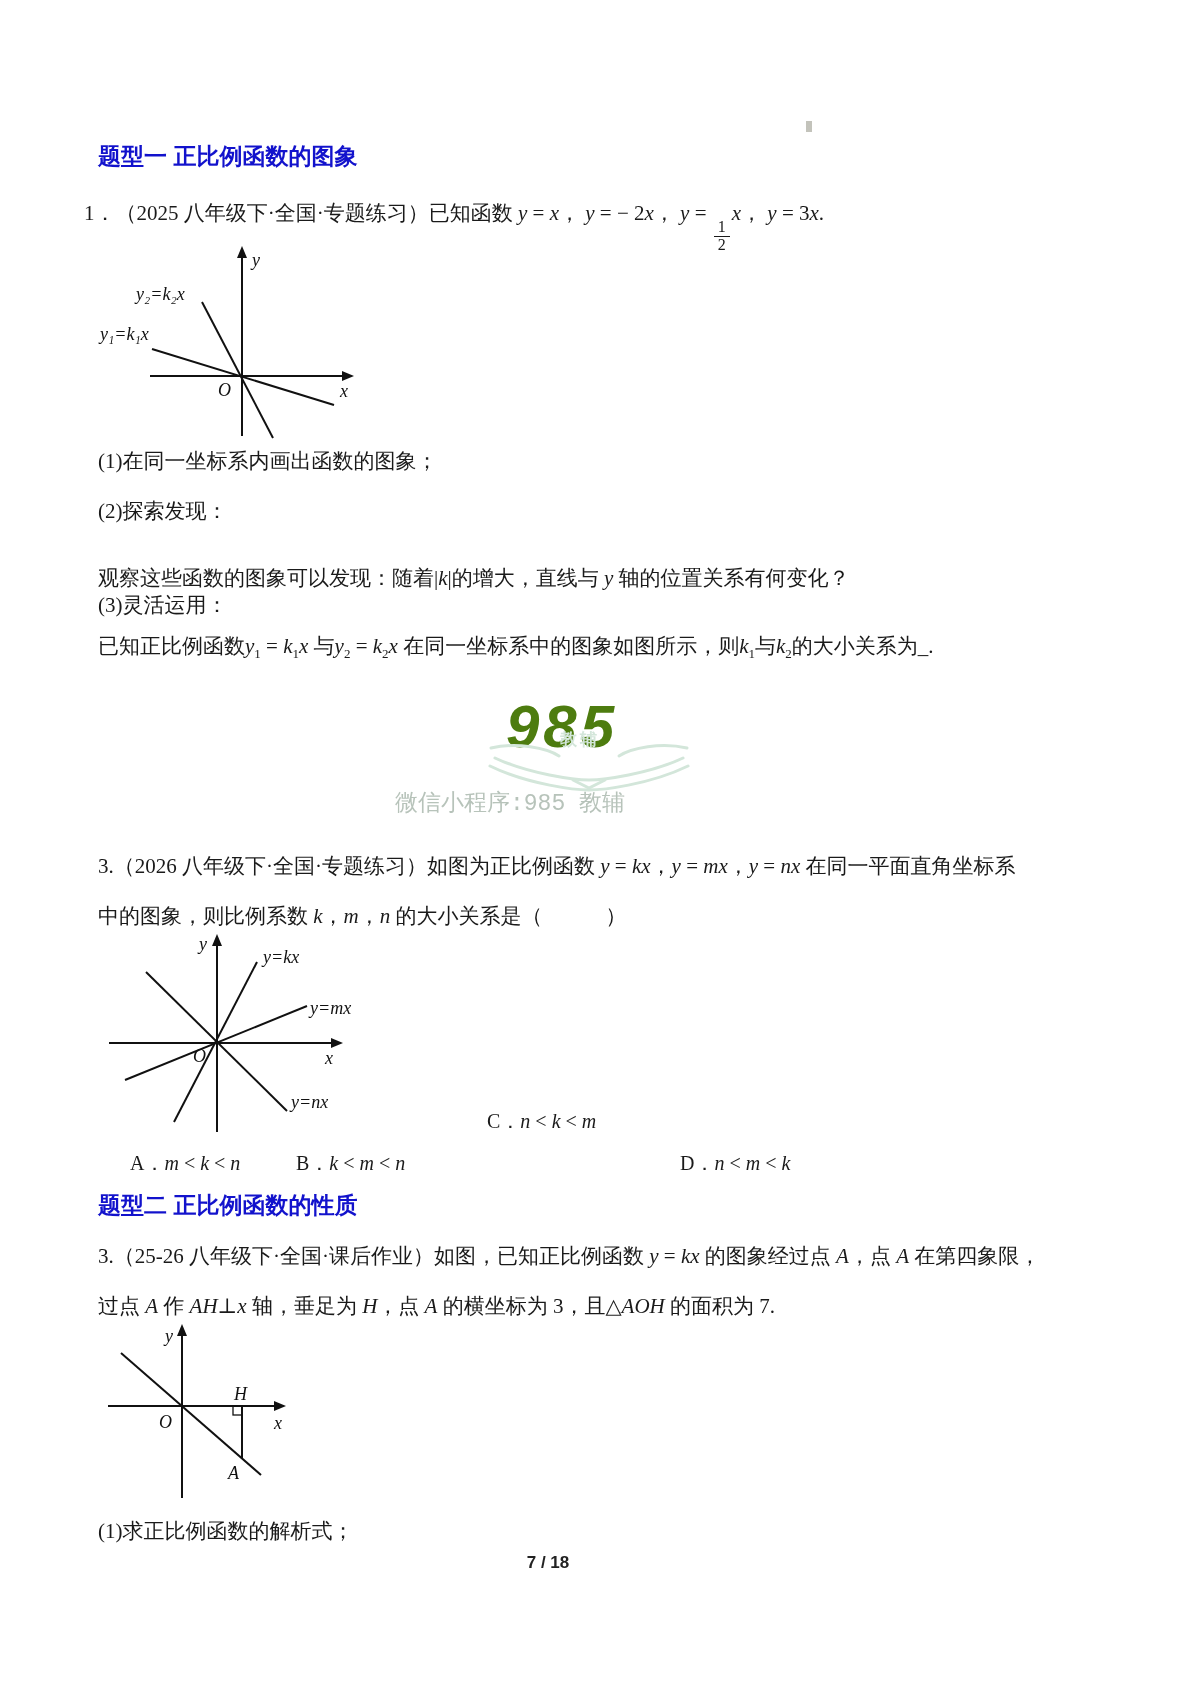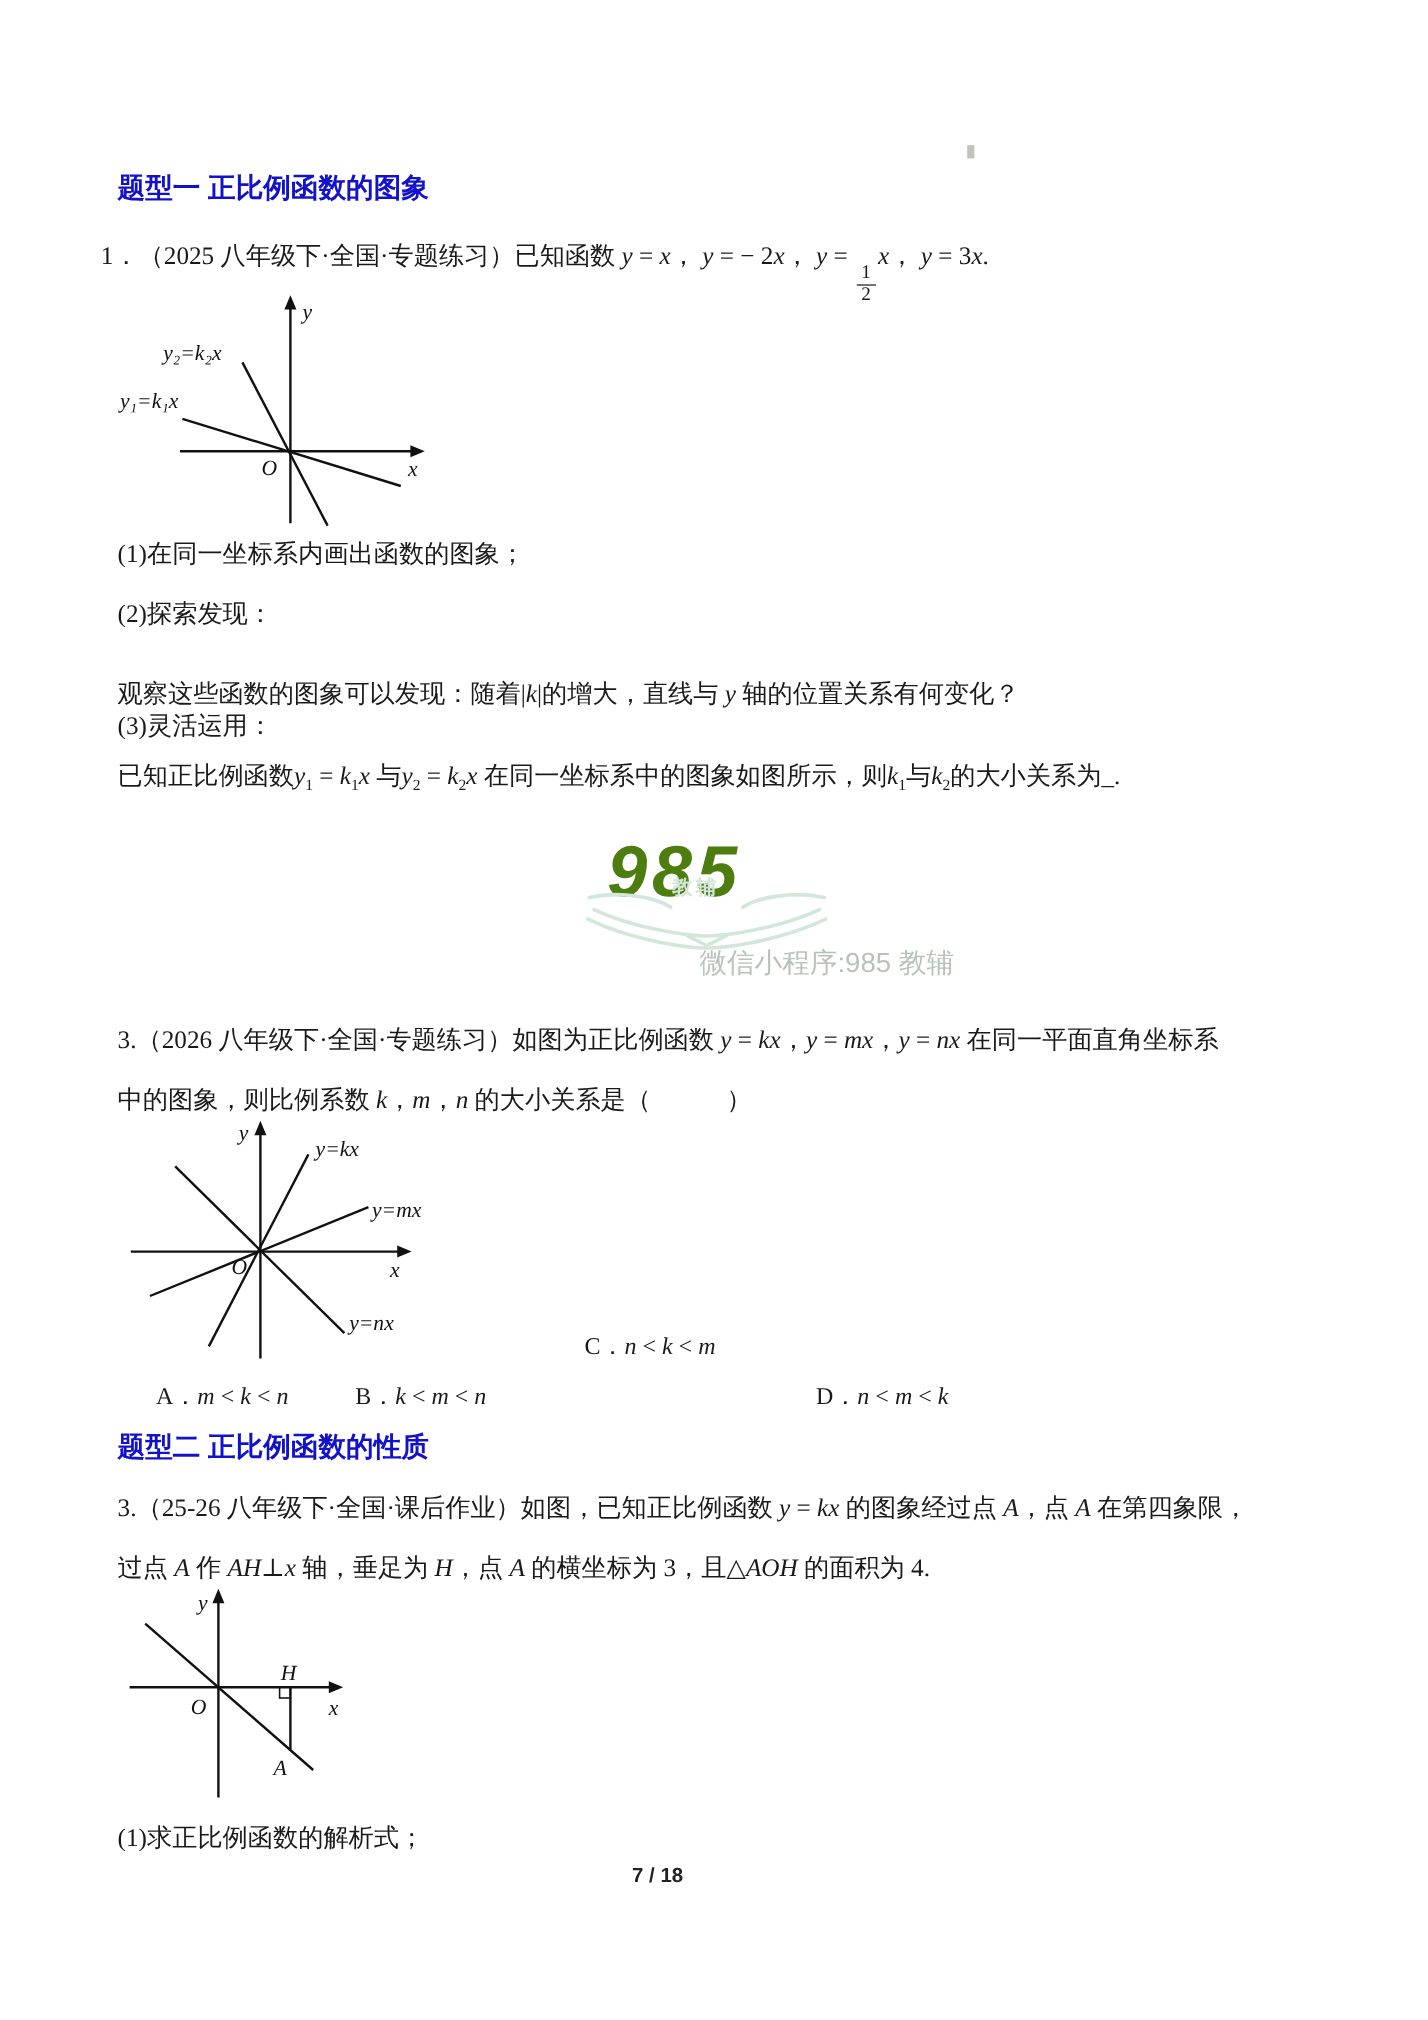--- a/index.html
+++ b/index.html
@@ -25,22 +25,22 @@
   .wm-num{
     font-family:"Liberation Sans","DejaVu Sans",sans-serif;
     font-weight:bold;font-style:italic;font-size:60px;letter-spacing:4px;
     color:#4d7c0f;line-height:1;text-align:center;
   }
   .wm-sub{
     font-family:"Liberation Sans","DejaVu Sans",sans-serif;
     font-weight:bold;font-size:17px;letter-spacing:3px;color:#d3e6da;line-height:1;
   }
   .wm-caption{
-    font-size:23px;color:#b7c3ba;text-align:right;white-space:nowrap;
-    font-family:Liberation Sans, sans-serif;
+    font-size:23px;color:#b7c3ba;text-align:left;white-space:nowrap;
+    font-family:Liberation Mono, monospace;
   }
   .pagenum{
     font-family:"Liberation Sans","DejaVu Sans",sans-serif;
     font-weight:bold;font-size:17px;color:#222;text-align:center;
   }
   .stray{width:6px;height:11px;background:#a3a396;opacity:.65;}
   .content{position:relative;z-index:1;}
   .watermark{z-index:0;pointer-events:none;}
 </style>
 </head>
@@ -122,21 +122,21 @@
     </svg>
 
     <div class="abs option" style="left:130px;top:1150px;"><span>A．</span><span class="it">m</span><span> &lt; </span><span class="it">k</span><span> &lt; </span><span class="it">n</span></div>
     <div class="abs option" style="left:296px;top:1150px;"><span>B．</span><span class="it">k</span><span> &lt; </span><span class="it">m</span><span> &lt; </span><span class="it">n</span></div>
     <div class="abs option" style="left:487px;top:1108px;"><span>C．</span><span class="it">n</span><span> &lt; </span><span class="it">k</span><span> &lt; </span><span class="it">m</span></div>
     <div class="abs option" style="left:680px;top:1150px;"><span>D．</span><span class="it">n</span><span> &lt; </span><span class="it">m</span><span> &lt; </span><span class="it">k</span></div>
 
     <div class="abs heading" style="left:98px;top:1190px;">题型二 正比例函数的性质</div>
 
     <div class="abs line" style="left:98px;top:1241px;"><span>3.（25-26 八年级下·全国·课后作业）如图，已知正比例函数 </span><span class="it">y</span><span> = </span><span class="it">kx</span><span> 的图象经过点 </span><span class="it">A</span><span>，点 </span><span class="it">A</span><span> 在第四象限，</span></div>
-    <div class="abs line" style="left:98px;top:1291px;"><span>过点 </span><span class="it">A</span><span> 作 </span><span class="it">AH</span><span>⊥</span><span class="it">x</span><span> 轴，垂足为 </span><span class="it">H</span><span>，点 </span><span class="it">A</span><span> 的横坐标为 3，且△</span><span class="it">AOH</span><span> 的面积为 4.</span></div>
+    <div class="abs line" style="left:98px;top:1291px;"><span>过点 </span><span class="it">A</span><span> 作 </span><span class="it">AH</span><span>⊥</span><span class="it">x</span><span> 轴，垂足为 </span><span class="it">H</span><span>，点 </span><span class="it">A</span><span> 的横坐标为 3，且△</span><span class="it">AOH</span><span> 的面积为 7.</span></div>
 
     <svg class="abs graph" style="left:95px;top:1322px;" width="300" height="185" viewBox="0 0 300 185">
       <g stroke="#111" stroke-width="2" fill="none">
         <line x1="87" y1="8" x2="87" y2="176"></line>
         <line x1="13" y1="84" x2="183" y2="84"></line>
         <line x1="26" y1="31" x2="166" y2="153"></line>
         <line x1="147" y1="84" x2="147" y2="136"></line>
         <rect x="138" y="84" width="9" height="9" stroke-width="1.3"></rect>
       </g>
       <g fill="#111" stroke="none">

